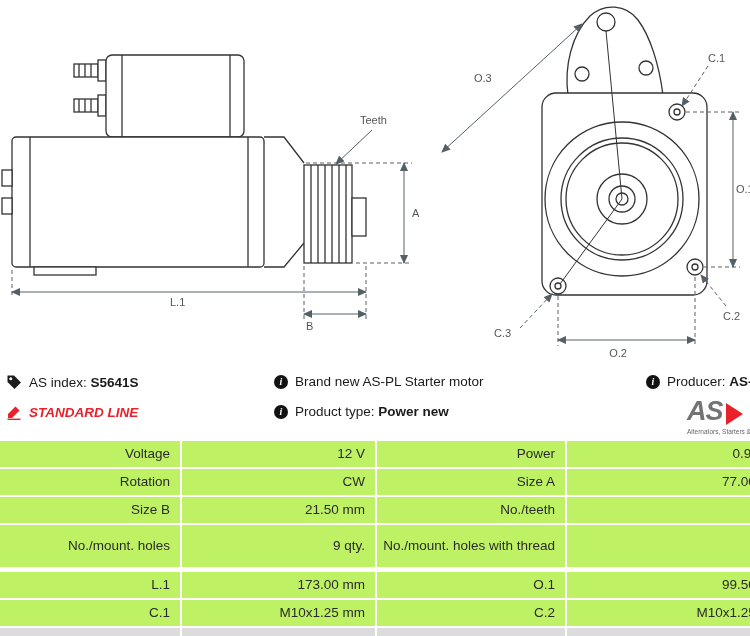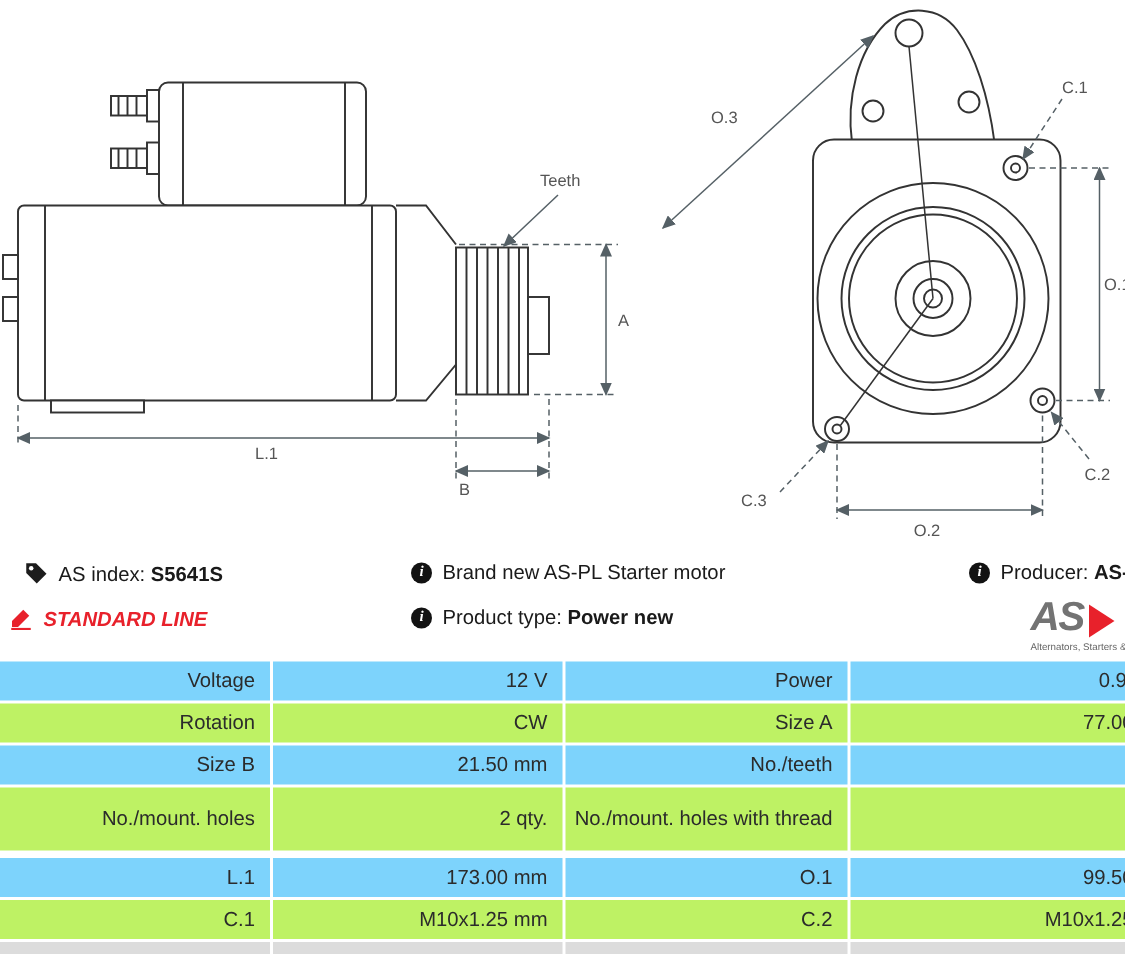--- a/index.html
+++ b/index.html
@@ -30,21 +30,21 @@
   
   .spec-table{position:absolute;left:0;top:441px;width:792px;}
   .trow{display:grid;grid-template-columns:180px 193px 188px 225px;column-gap:2px;margin-bottom:2px;}
   .trow.tall .cell{height:42px;}
   .trow.pregap{margin-top:5px;}
   .cell{
     height:26px;display:flex;align-items:center;justify-content:flex-end;
     padding-right:10px;box-sizing:border-box;font-size:13.5px;color:#2b2b2b;
     text-align:right;line-height:1.25;
   }
-  .rowA .cell{background:#7dd3fc;padding-left:28px;}
+  .rowA .cell{background:#bef264;padding-left:28px;}
   .rowB .cell{background:#bef264;}
   .partial .cell{background:#dcdcdc;height:26px;}
 </style>
 </head>
 <body>
 
 <div class="stage">
 
   <svg class="drawing dwL" width="430" height="340" viewBox="0 0 430 340">
     <defs>
@@ -176,21 +176,21 @@
     <text x="293" y="320" font-size="11" fill="#555">C.2</text>
 
     <g stroke="#556066" stroke-width="1" fill="none">
       <line x1="128" y1="296" x2="128" y2="346" stroke-dasharray="4 3"></line>
       <line x1="265" y1="277" x2="265" y2="346" stroke-dasharray="4 3"></line>
       <line x1="128" y1="340" x2="265" y2="340" marker-start="url(#arrR)" marker-end="url(#arrR)"></line>
     </g>
     <text x="188" y="357" font-size="11" fill="#555" text-anchor="middle">O.2</text>
   </svg>
 
-  <div class="info-row" style="left:16px;top:374px;">
+  <div class="info-row" style="left:6px;top:374px;">
     <svg width="16" height="16" viewBox="0 0 16 16">
       <path d="M1.5,1.5 h6.5 l7,7 -6.5,6.5 -7,-7 z" fill="#1c1c1c"></path>
       <circle cx="4.8" cy="4.8" r="1.5" fill="#fff"></circle>
     </svg>
     <span>
       <span>AS index:</span>
       <span class="info-bold">S5641S</span>
     </span>
   </div>
 
@@ -249,21 +249,21 @@
 
     <div class="trow rowA">
       <div class="cell">Size B</div>
       <div class="cell">21.50 mm</div>
       <div class="cell">No./teeth</div>
       <div class="cell">8 qty.</div>
     </div>
 
     <div class="trow rowB tall">
       <div class="cell">No./mount. holes</div>
-      <div class="cell">2 qty.</div>
+      <div class="cell">9 qty.</div>
       <div class="cell">No./mount. holes with thread</div>
       <div class="cell"></div>
     </div>
 
     <div class="trow rowA pregap">
       <div class="cell">L.1</div>
       <div class="cell">173.00 mm</div>
       <div class="cell">O.1</div>
       <div class="cell">99.50 mm</div>
     </div>

